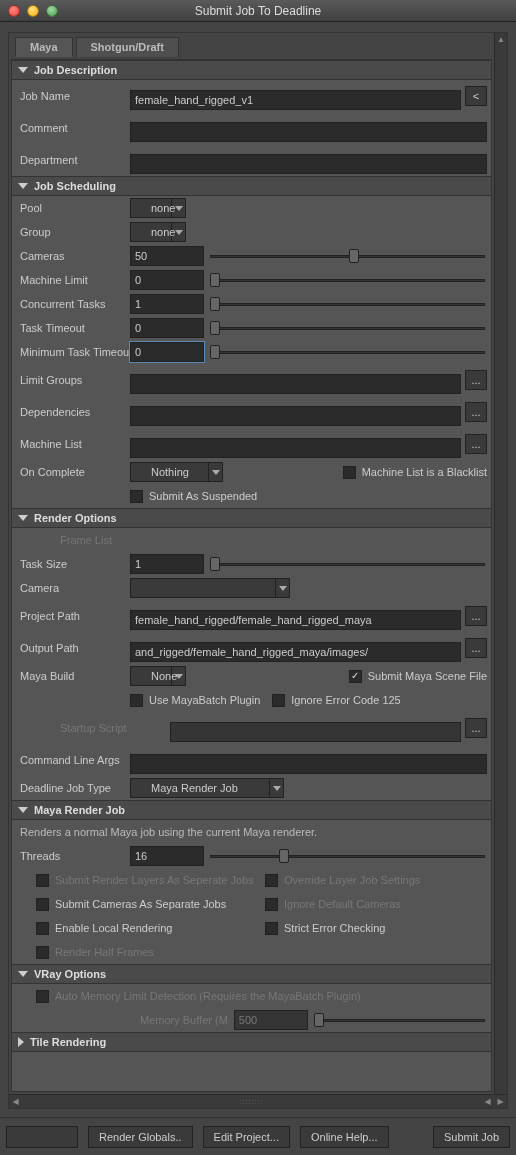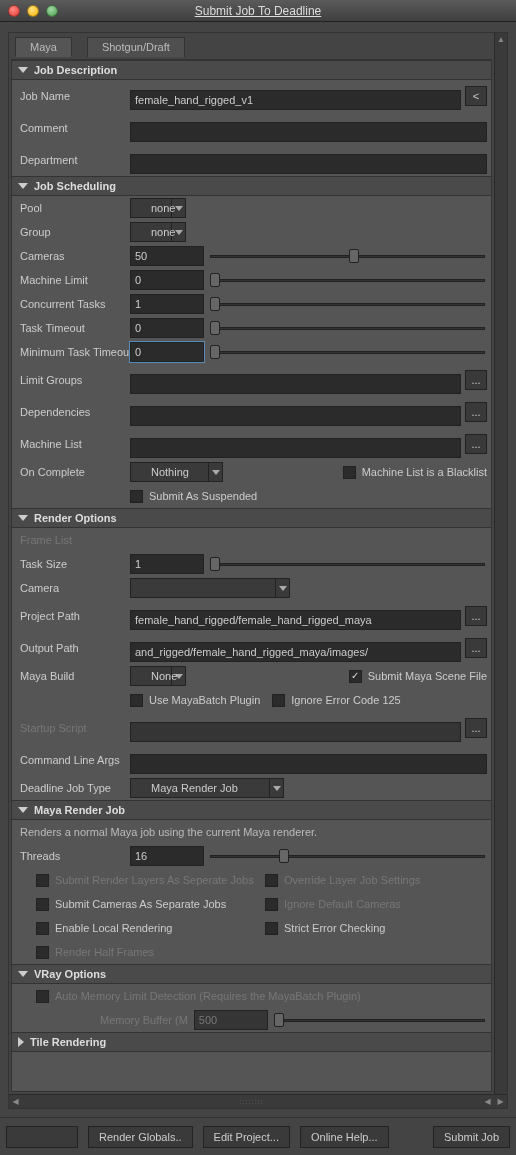--- a/index.html
+++ b/index.html
@@ -4,42 +4,42 @@
 <style>
 * { box-sizing: border-box; margin: 0; padding: 0; font-family: "Lucida Grande", Arial, sans-serif; font-size: 11px; }
 body { background: #555; color: #ccc; width: 516px; height: 1155px; overflow: hidden; position: relative; }
 
 .titlebar { height: 22px; background: linear-gradient(#5a5a5a, #3f3f3f); border-bottom: 1px solid #222; display: flex; align-items: center; position: relative; }
 .traffic { display: flex; gap: 7px; padding-left: 8px; }
 .tl { width: 12px; height: 12px; border-radius: 50%; border: 1px solid rgba(0,0,0,0.4); }
 .tl.r { background: radial-gradient(circle at 40% 35%, #ff8a80, #e53935); }
 .tl.y { background: radial-gradient(circle at 40% 35%, #ffe082, #ffb300); }
 .tl.g { background: radial-gradient(circle at 40% 35%, #a5d6a7, #43a047); }
-.title { position: absolute; left: 0; right: 0; text-align: center; color: #ddd; font-size: 12px; text-decoration: underline; }
+.title { position: absolute; left: 0; right: 0; text-align: center; color: #ddd; font-size: 12px; }
 
 .content { position: absolute; top: 22px; left: 0; right: 0; bottom: 38px; background: #444; }
 .scroll-outer { position: absolute; top: 10px; left: 8px; right: 8px; bottom: 8px; background: #444; border: 1px solid #333; }
 .scroll-v { position: absolute; right: 0; top: 0; bottom: 14px; width: 13px; background: #3a3a3a; border-left: 1px solid #2a2a2a; }
 .scroll-v .arrow { height: 13px; text-align: center; font-size: 8px; line-height: 13px; color: #888; }
 .scroll-h-track { position: absolute; left: 0; right: 0; bottom: 0; height: 14px; background: #3a3a3a; border-top: 1px solid #2a2a2a; display: flex; align-items: center; }
 .grip { flex: 1; text-align: center; font-size: 7px; letter-spacing: 1px; color: #666; }
 .h-arrow { width: 13px; text-align: center; font-size: 8px; color: #888; }
 
-.tabs { display: flex; padding: 4px 0 0 6px; gap: 16px; }
+.tabs { display: flex; padding: 4px 0 0 6px; gap: 4px; font-weight: bold; }
 .tab { padding: 3px 14px; background: #4f4f4f; border: 1px solid #333; border-bottom: none; color: #bbb; margin-right: -1px; }
 .tab.active { background: #555; border-bottom: 1px solid #555; position: relative; z-index: 1; }
 .panel { position: absolute; top: 26px; left: 2px; right: 15px; bottom: 16px; background: #555; border: 1px solid #333; overflow: hidden; }
 
 .section-hdr { background: #4a4a4a; border-top: 1px solid #333; border-bottom: 1px solid #333; padding: 3px 6px; display: flex; align-items: center; gap: 6px; font-weight: bold; color: #ddd; }
 .disclose { display: inline-block; width: 0; height: 0; border-left: 5px solid transparent; border-right: 5px solid transparent; border-top: 6px solid #ccc; }
 .disclose.right { border-top: 5px solid transparent; border-bottom: 5px solid transparent; border-left: 6px solid #ccc; border-right: none; }
 
 .row { display: flex; align-items: center; padding: 2px 4px 2px 8px; min-height: 24px; }
 .lbl { width: 110px; color: #ccc; white-space: nowrap; overflow: hidden; }
-.lbl.disabled { color: #777; }
+.lbl.disabled { color: #777; margin-left: 40px; }
 .inp { background: #2b2b2b; border: 1px solid #222; color: #ccc; height: 20px; padding: 0 4px; }
 .inp.wide { flex: 1; margin-top: 8px; }
 .inp.num { width: 74px; }
 .inp.disabled { color: #777; background: #353535; }
 .sel { background: #3a3a3a; border: 1px solid #222; color: #ccc; height: 20px; padding: 0 20px; display: flex; align-items: center; position: relative; }
 .sel-btn { width: 14px; height: 20px; background: #3a3a3a; border: 1px solid #222; border-left: none; display: flex; align-items: center; justify-content: center; }
 .sel-btn::after { content:""; width:0; height:0; border-left:4px solid transparent; border-right:4px solid transparent; border-top:5px solid #aaa; }
 .btn-sm { width: 22px; height: 20px; background: #3a3a3a; border: 1px solid #222; color: #ccc; display: flex; align-items: center; justify-content: center; margin-left: 4px; }
 .slider { flex: 1; height: 20px; position: relative; margin-left: 6px; }
 .slider .track { position: absolute; left: 0; right: 2px; top: 9px; height: 3px; background: #333; border: 1px solid #222; }

